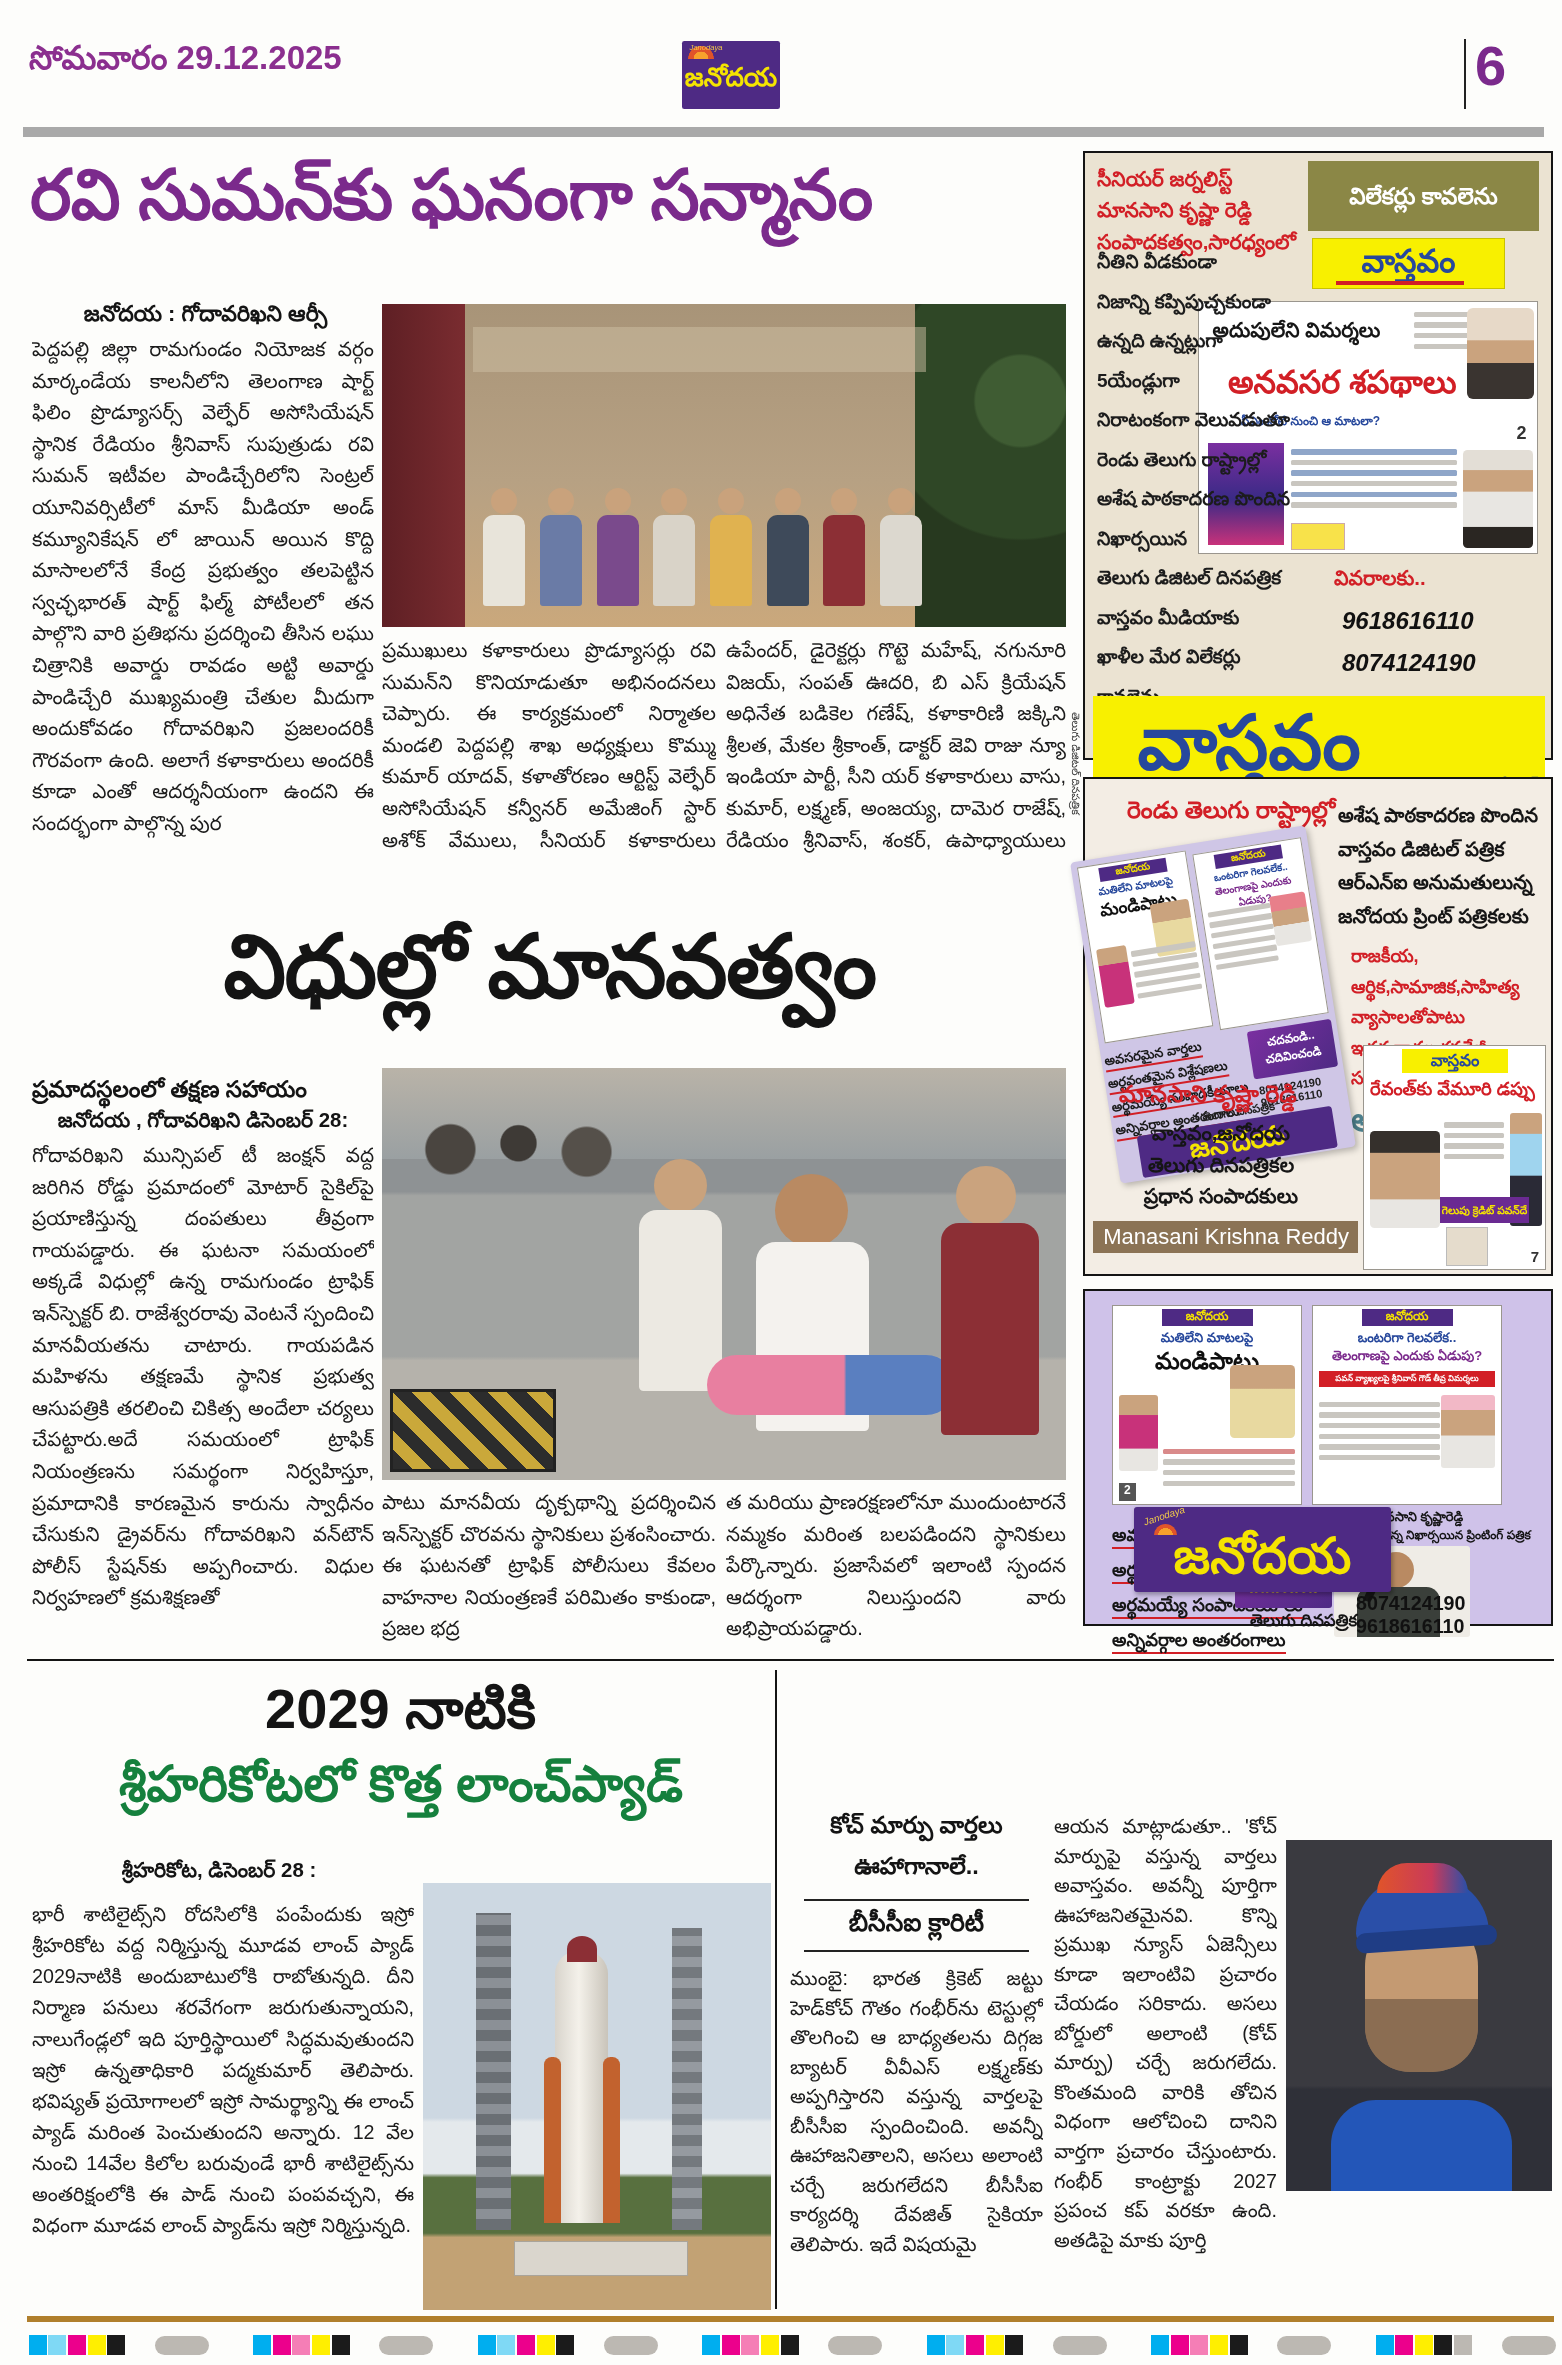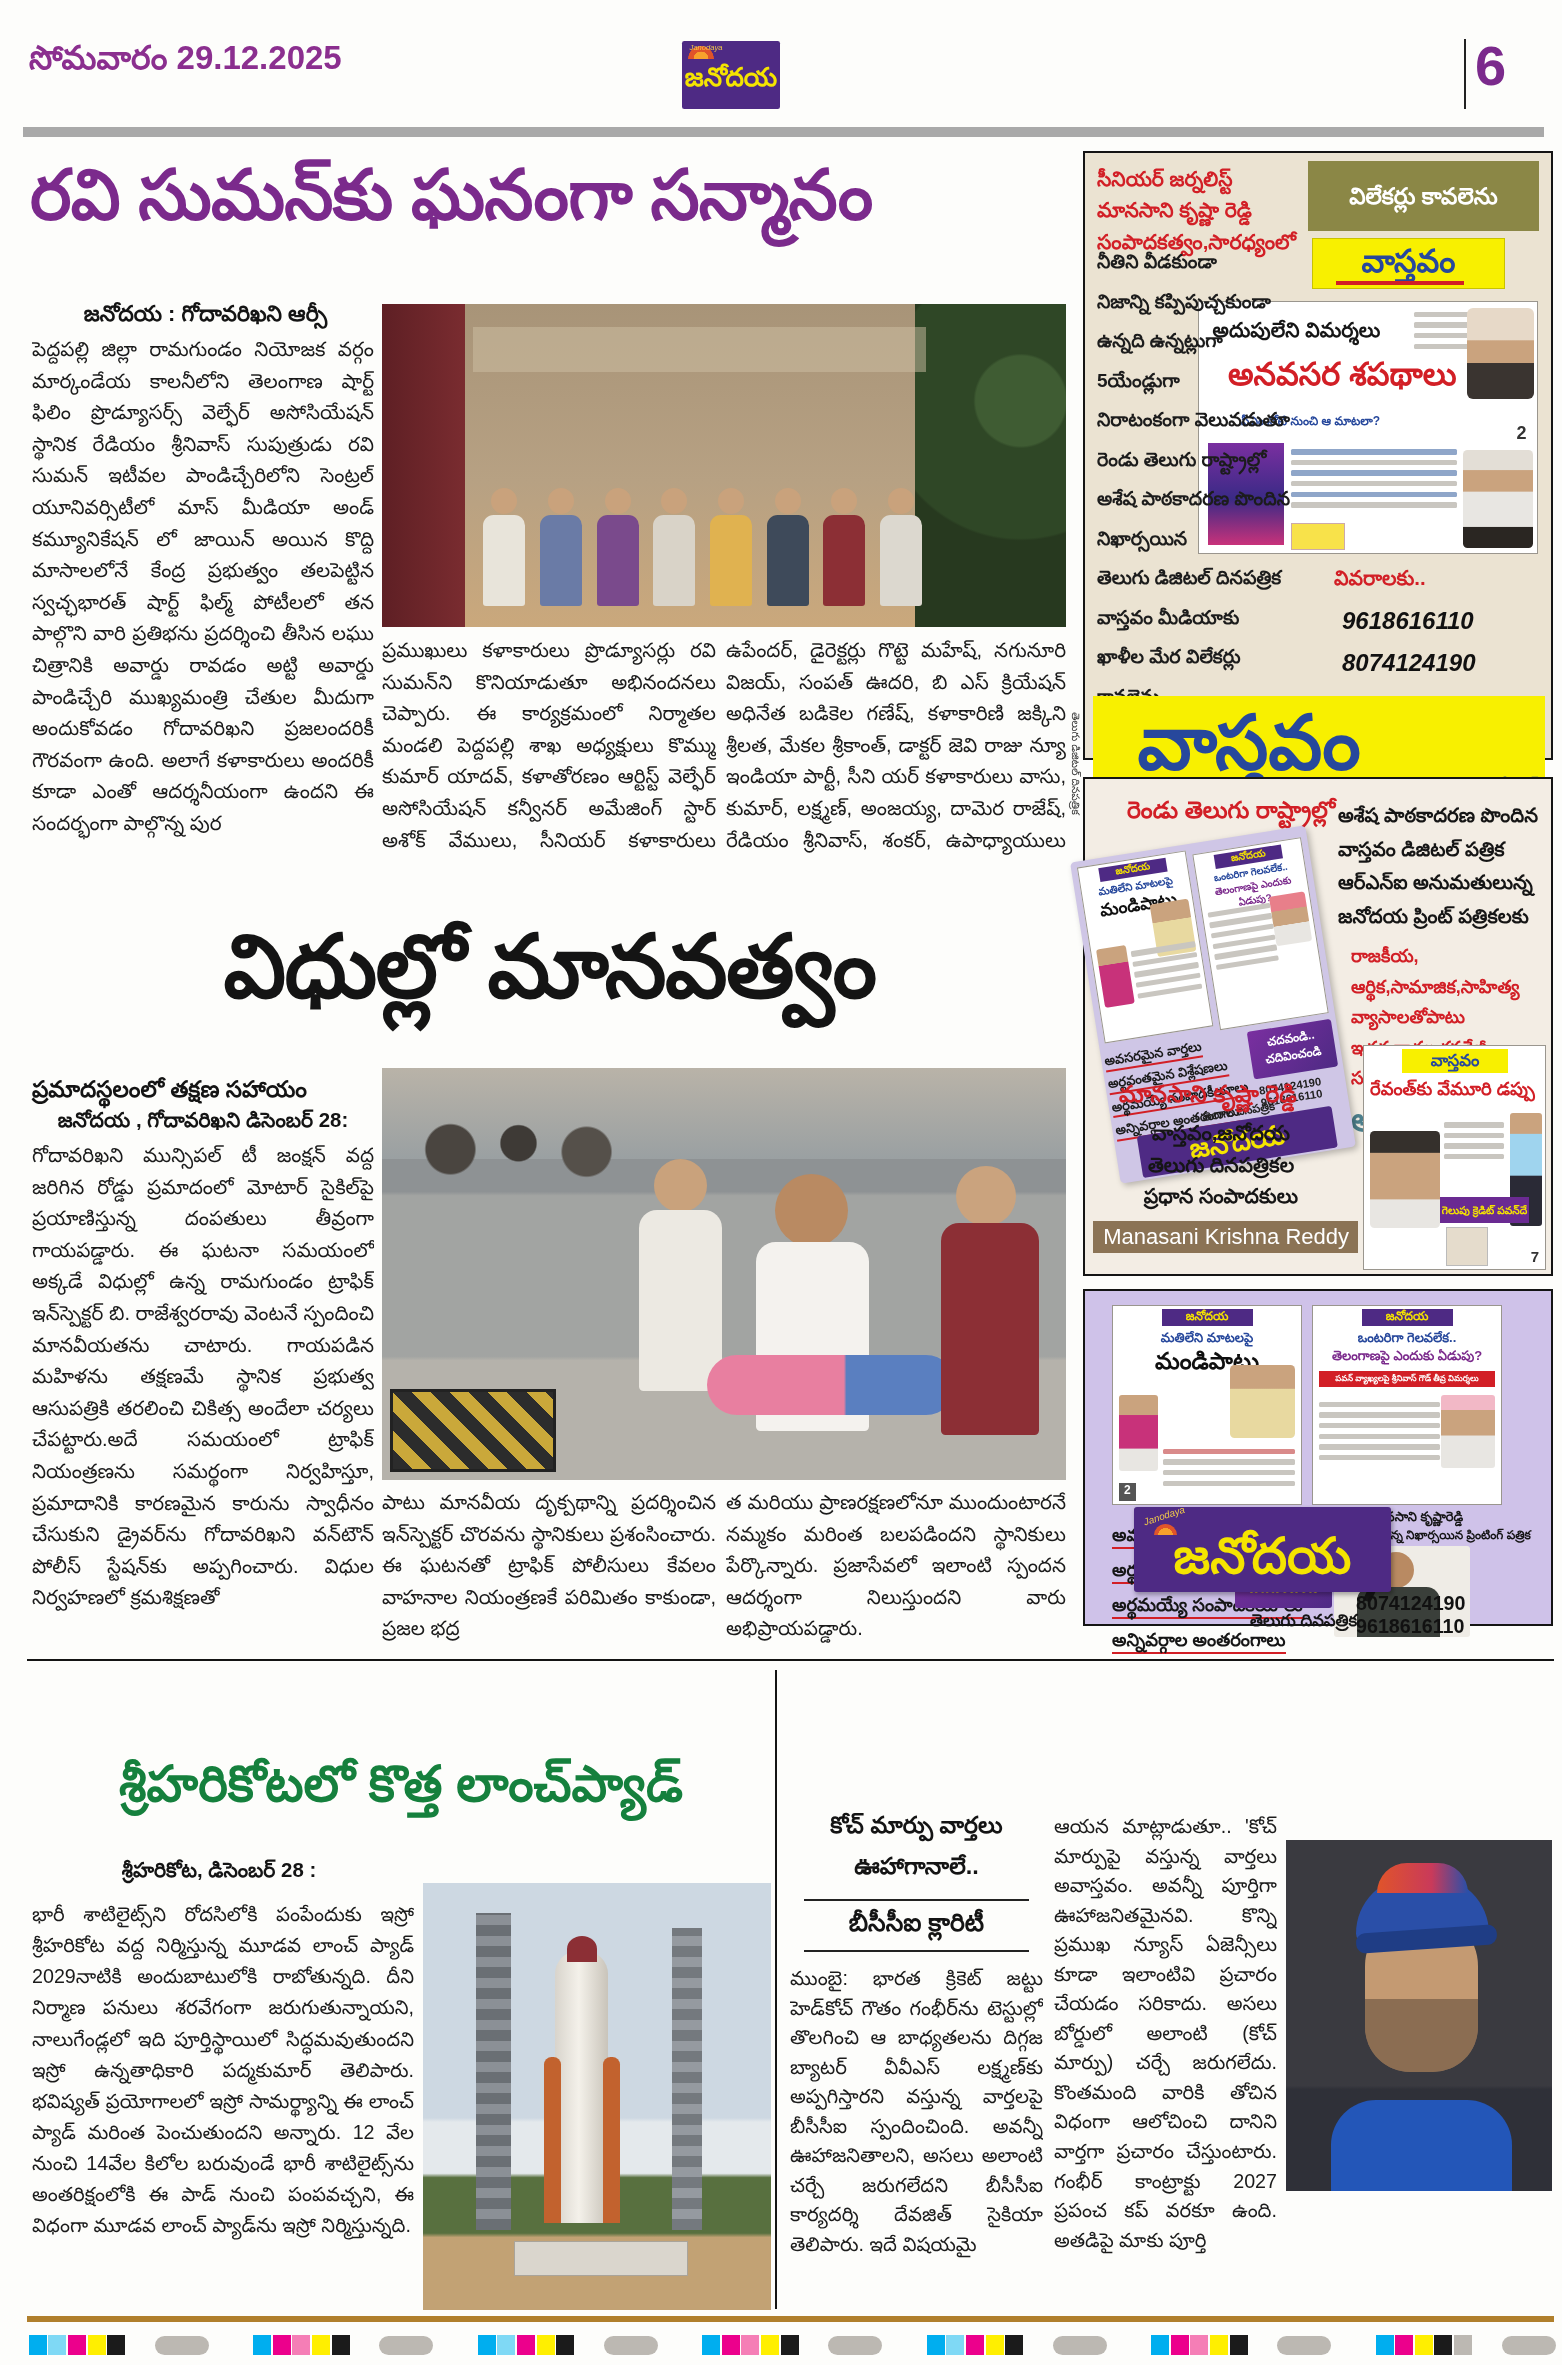--- a/index.html
+++ b/index.html
@@ -102,21 +102,21 @@
 
     <div class="abs clip" style="left:113px;top:148px;width:340px;height:253px;">
       <div class="abs" style="left:215px;top:4.5px;width:113px;">
         <div class="grayline"></div>
           <div class="grayline"></div>
           <div class="grayline"></div>
           <div class="grayline"></div>
       </div>
       <div class="abs" style="right:3px;top:6px;width:67px;height:91px;background:linear-gradient(180deg,#e7d9c8 0 35%,#caa37e 36% 60%,#3a3430 61% 100%);border-radius:6px;"></div>
       <div class="abs b blk" style="left:13.6px;top:16.6px;font-size:20.4px;">అదుపులేని విమర్శలు</div>
-      <div class="abs b red" style="left:29px;top:54px;font-size:32px;">అనవసర శపథాలు</div>
+      <div class="abs b red" style="left:29px;top:62px;font-size:32px;">అనవసర శపథాలు</div>
       <div class="abs b blue" style="left:42px;top:112px;font-size:12px;">సీఎం నోటి నుంచి ఆ మాటలా?</div>
       <div class="abs b" style="right:10.6px;top:121px;font-size:18px;color:#333;">2</div>
       <div class="abs" style="left:9px;top:141px;width:76px;height:102px;background:linear-gradient(180deg,#7a2fa0,#3a2a86 55%,#c8327a);"></div>
       <div class="abs" style="left:92px;top:142px;width:166px;">
         <div class="grayline" style="background:#8fa6c9;"></div>
           <div class="grayline"></div>
           <div class="grayline" style="background:#8fa6c9;"></div>
         <div class="grayline"></div>
           <div class="grayline" style="background:#8fa6c9;"></div>
           <div class="grayline"></div>
@@ -334,20 +334,21 @@
     <div class="abs" style="left:574px;top:98px;width:60px;height:60px;border-radius:50%;background:#caa37e;"></div>
     <div class="abs" style="left:559px;top:155px;width:98px;height:212px;border-radius:18px 18px 4.5px 4.5px;background:#8c2f35;"></div>
   </div>
 
   <div class="abs body-col" style="left:382px;top:1487px;width:334px;height:166px;">పాటు మానవీయ దృక్పథాన్ని ప్రదర్శించిన ఇన్‌స్పెక్టర్ చొరవను స్థానికులు ప్రశంసించారు. ఈ ఘటనతో ట్రాఫిక్ పోలీసులు కేవలం వాహనాల నియంత్రణకే పరిమితం కాకుండా, ప్రజల భద్ర</div>
   <div class="abs body-col" style="left:726px;top:1487px;width:340px;height:166px;">త మరియు ప్రాణరక్షణలోనూ ముందుంటారనే నమ్మకం మరింత బలపడిందని స్థానికులు పేర్కొన్నారు. ప్రజాసేవలో ఇలాంటి స్పందన ఆదర్శంగా నిలుస్తుందని వారు అభిప్రాయపడ్డారు.</div>
 
   <div class="abs" style="left:26.5px;top:1659px;width:1527px;height:2.3px;background:#141414;"></div>
   <div class="abs" style="left:775px;top:1670px;width:2.3px;height:639px;background:#141414;"></div>
 
+  <div class="abs b ctr" style="left:30px;top:1676px;width:741px;font-size:56px;color:#141414;">2029 నాటికి</div>
   <div class="abs b ctr" style="left:23px;top:1755px;width:756px;font-size:50px;color:#15803d;">శ్రీహరికోటలో కొత్త లాంచ్‌ప్యాడ్</div>
   <div class="abs b ctr" style="left:45px;top:1859px;width:348px;font-size:20.4px;color:#141414;">శ్రీహరికోట, డిసెంబర్ 28 :</div>
   <div class="abs body-col" style="left:32px;top:1899px;width:382px;height:412px;font-size:19.7px;">భారీ శాటిలైట్స్‌ని రోదసిలోకి పంపేందుకు ఇస్రో శ్రీహరికోట వద్ద నిర్మిస్తున్న మూడవ లాంచ్ ప్యాడ్ 2029నాటికి అందుబాటులోకి రాబోతున్నది. దీని నిర్మాణ పనులు శరవేగంగా జరుగుతున్నాయని, నాలుగేండ్లలో ఇది పూర్తిస్థాయిలో సిద్ధమవుతుందని ఇస్రో ఉన్నతాధికారి పద్మకుమార్ తెలిపారు. భవిష్యత్ ప్రయోగాలలో ఇస్రో సామర్థ్యాన్ని ఈ లాంచ్ ప్యాడ్ మరింత పెంచుతుందని అన్నారు. 12 వేల నుంచి 14వేల కిలోల బరువుండే భారీ శాటిలైట్స్‌ను అంతరిక్షంలోకి ఈ పాడ్ నుంచి పంపవచ్చని, ఈ విధంగా మూడవ లాంచ్ ప్యాడ్‌ను ఇస్రో నిర్మిస్తున్నది.</div>
 
   <div class="abs" style="left:423px;top:1883px;width:348px;height:427px;background:linear-gradient(180deg,#cdd8e2 0 55%,#e4e9ec 56% 68%,#58703f 69% 82%,#c2a274 83% 100%);overflow:hidden;">
     <div class="abs" style="left:53px;top:30px;width:35px;height:317px;background:repeating-linear-gradient(0deg,#6a6f74 0 10.6px,#8b9096 10.6px 21px);"></div>
     <div class="abs" style="left:249px;top:45px;width:30px;height:302px;background:repeating-linear-gradient(0deg,#74797e 0 10.6px,#959aa0 10.6px 21px);"></div>
     <div class="abs" style="left:132px;top:68px;width:53px;height:272px;border-radius:23px 23px 3px 3px;background:linear-gradient(90deg,#d8d4cc,#f4f1ea 45%,#c9c4ba);"></div>
     <div class="abs" style="left:121px;top:174px;width:16.6px;height:166px;border-radius:7.6px 7.6px 0 0;background:#c2622e;"></div>
     <div class="abs" style="left:180px;top:174px;width:16.6px;height:166px;border-radius:7.6px 7.6px 0 0;background:#c2622e;"></div>

